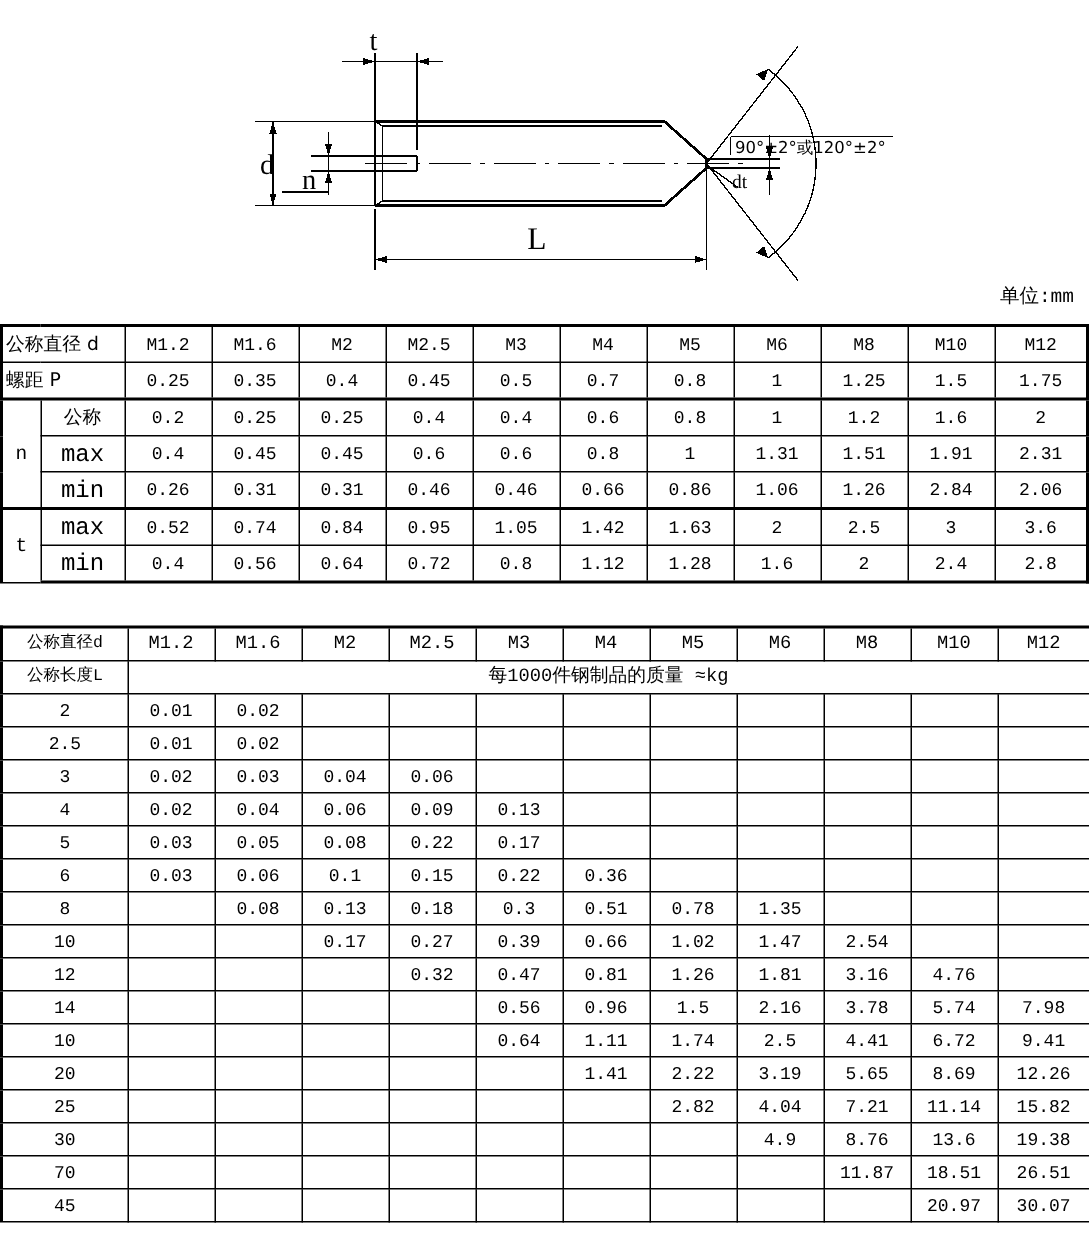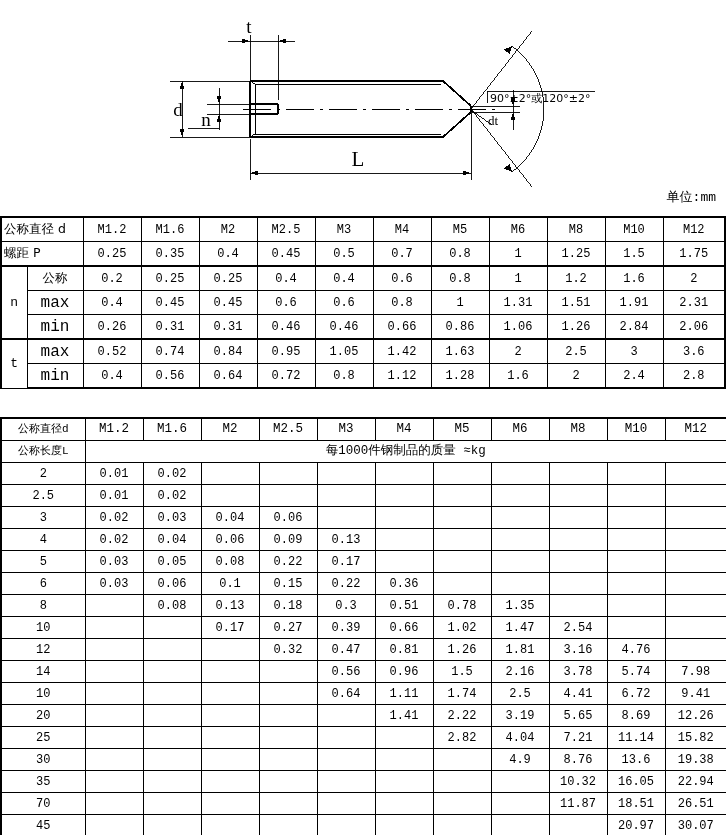--- a/index.html
+++ b/index.html
@@ -580,34 +580,20 @@
           <td class=""></td>
           <td class=""></td>
           <td class=""></td>
           <td class=""></td>
           <td class="">4.9</td>
           <td class="">8.76</td>
           <td class="">13.6</td>
           <td class="thickright">19.38</td>
         </tr>
         <tr>
-          <td class="thickleft">35</td>
-          <td class=""></td>
-          <td class=""></td>
-          <td class=""></td>
-          <td class=""></td>
-          <td class=""></td>
-          <td class=""></td>
-          <td class=""></td>
-          <td class=""></td>
-          <td class="">10.32</td>
-          <td class="">16.05</td>
-          <td class="thickright">22.94</td>
-        </tr>
-        <tr>
           <td class="thickleft">70</td>
           <td class=""></td>
           <td class=""></td>
           <td class=""></td>
           <td class=""></td>
           <td class=""></td>
           <td class=""></td>
           <td class=""></td>
           <td class=""></td>
           <td class="">11.87</td>

